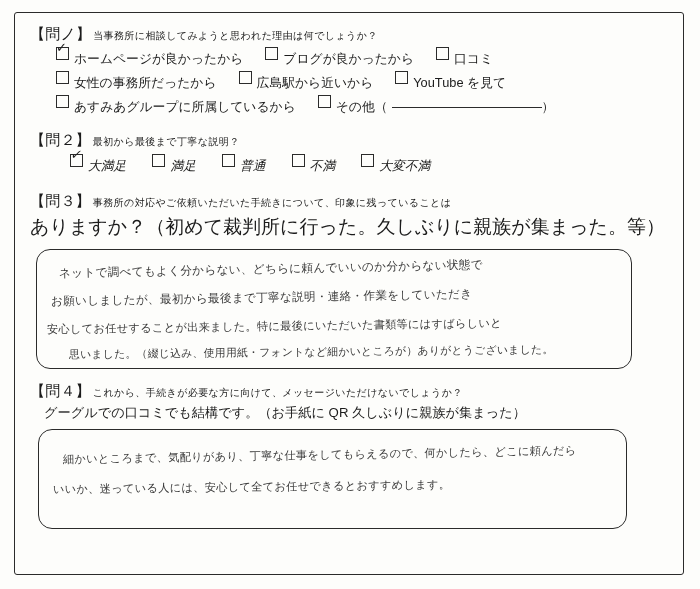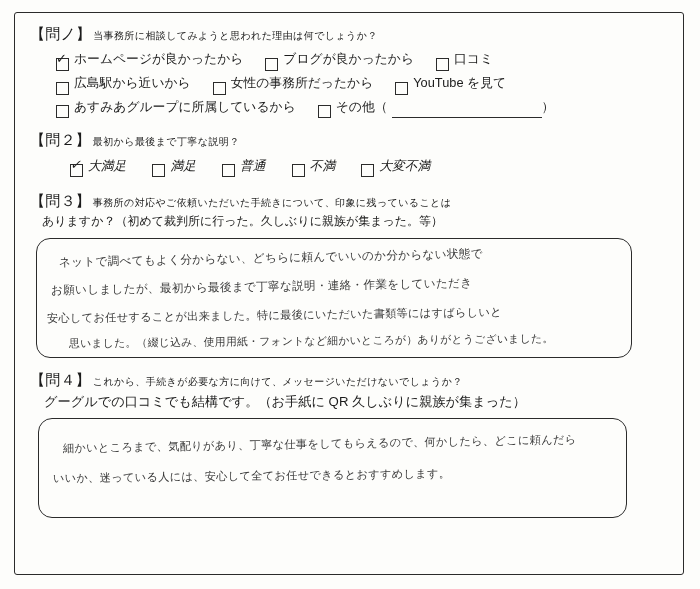--- a/index.html
+++ b/index.html
@@ -63,21 +63,21 @@
   }
   .opt-row {
     display: flex;
     align-items: center;
     font-size: 12.8px;
     line-height: 1.85;
     white-space: nowrap;
   }
   .opt {
     display: inline-flex;
-    align-items: flex-end;
+    align-items: flex-start;
     margin-right: 22px;
   }
   .box {
     display: inline-block;
     width: 11px;
     height: 11px;
     border: 1.2px solid #2b2b2b;
     margin-right: 5px;
     position: relative;
     flex: 0 0 auto;
@@ -95,23 +95,23 @@
   .blank-line {
     display: inline-block;
     border-bottom: 1px solid #2b2b2b;
     height: 12px;
     width: 150px;
     margin-left: 4px;
   }
   .q2-opts { margin-left: 40px; }
   .q2-opts .opt { margin-right: 26px; font-style: italic; }
   .q3-sub {
-    font-size: 12px;
+    font-size: 19px;
     line-height: 1.6;
-    margin-left: 12px;
+    margin-left: 0px;
   }
   .answer-box {
     border: 1.2px solid #2b2b2b;
     border-radius: 14px;
     box-sizing: border-box;
     position: relative;
     margin-top: 6px;
   }
   .hand {
     font-family: "DejaVu Sans", sans-serif;
@@ -155,25 +155,25 @@
             <span class="opt-label">ブログが良かったから</span>
           </span>
           <span class="opt">
             <span class="box"></span>
             <span class="opt-label">口コミ</span>
           </span>
         </div>
         <div class="opt-row">
           <span class="opt">
             <span class="box"></span>
+            <span class="opt-label">女性の事務所だったから</span>
+          </span>
+          <span class="opt">
+            <span class="box"></span>
             <span class="opt-label">広島駅から近いから</span>
-          </span>
-          <span class="opt">
-            <span class="box"></span>
-            <span class="opt-label">女性の事務所だったから</span>
           </span>
           <span class="opt">
             <span class="box"></span>
             <span class="opt-label">YouTube を見て</span>
           </span>
         </div>
         <div class="opt-row">
           <span class="opt">
             <span class="box"></span>
             <span class="opt-label">あすみあグループに所属しているから</span>

